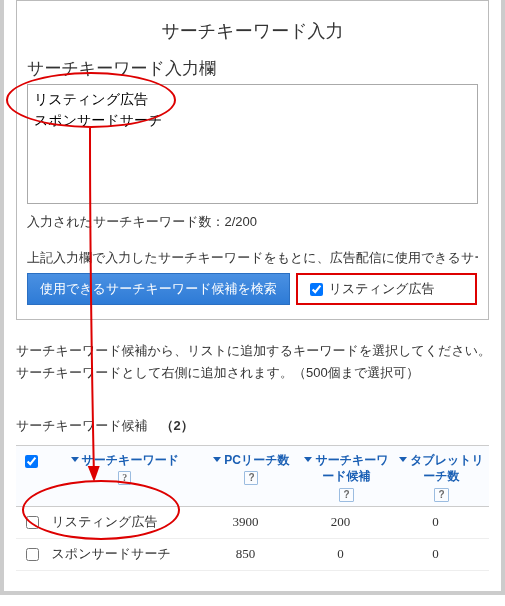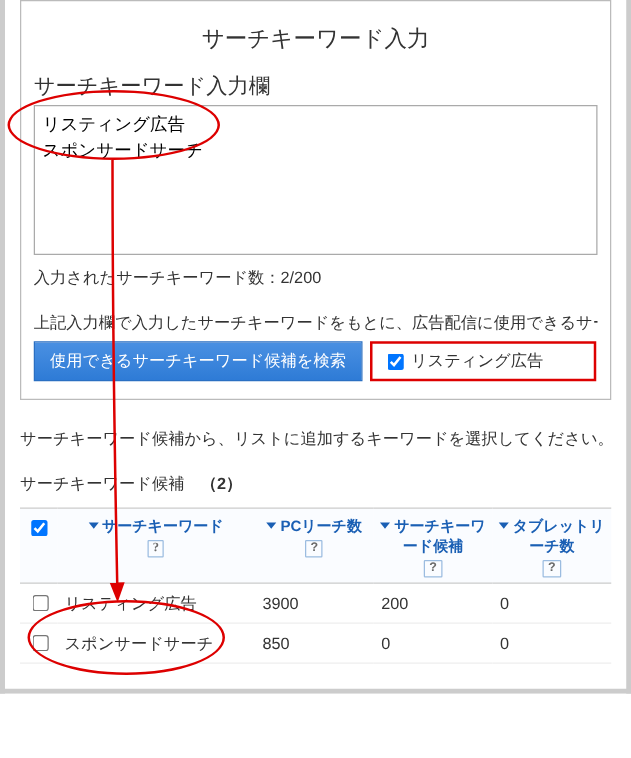--- a/index.html
+++ b/index.html
@@ -69,21 +69,21 @@
   }
   .exact-box input { margin-right: 6px; }
 
   .lower {
     padding: 0 12px;
   }
   .lower .desc { line-height: 1.7; white-space: nowrap; overflow: hidden; }
   .candidates-header {
     display: flex;
     align-items: center;
-    margin-top: 16px;
+    margin-top: 33px;
   }
   .dl-btn {
     border: 1px solid #bbb;
     background: linear-gradient(#fff, #eee);
     font-size: 12px;
     padding: 4px 10px;
     cursor: pointer;
     display: inline-flex;
     align-items: center;
     gap: 5px;
@@ -147,21 +147,21 @@
     padding: 1px 3px;
     border-radius: 1px;
     margin-top: 3px;
     cursor: pointer;
   }
   table.cand td {
     padding: 6px 6px;
     font-size: 13px;
     border-bottom: 1px solid #eee;
   }
-  table.cand td.num { text-align: left; padding-right: 18px; }
+  table.cand td.num { text-align: center; padding-right: 18px; font-family: Liberation Serif, serif; }
   .kw-col { width: 150px; font-family: Liberation Serif, serif; }
   .num-col { width: 90px; }
 
   
   .overlay {
     position: absolute;
     pointer-events: none;
   }
   .ellipse {
     border: 2px solid #d00;
@@ -189,20 +189,21 @@
       <label class="exact-box">
         <input type="checkbox" checked="" style="">
         <span>リスティング広告</span>
       </label>
     </div>
   </div>
 
   <div class="lower">
     <div class="desc">
       <span>サーチキーワード候補から、リストに追加するキーワードを選択してください。対象</span><br>
+      <span>サーチキーワードとして右側に追加されます。（500個まで選択可）</span>
     </div>
 
     <div class="candidates-header">
       <div>
         <span>サーチキーワード候補</span>　<b>（2）</b>
       </div>
     </div>
 
     <table class="cand">
       <thead>

